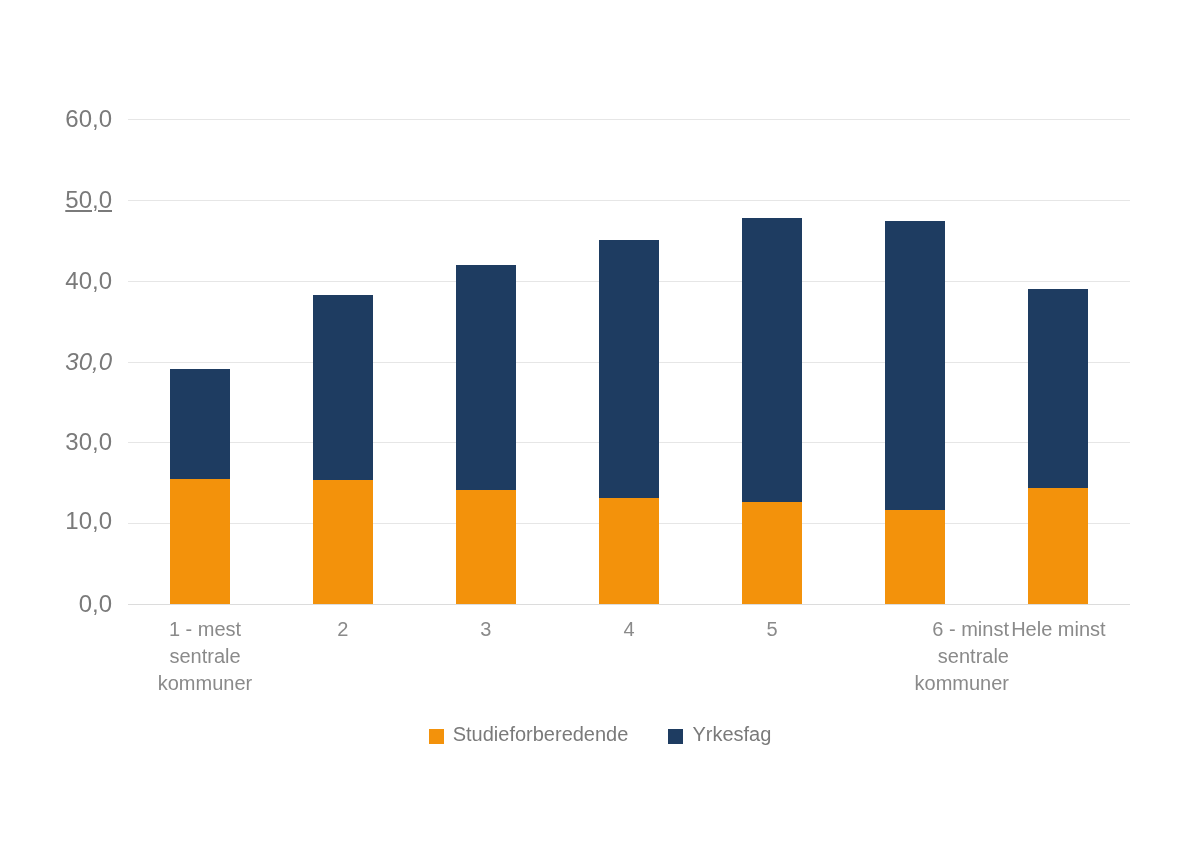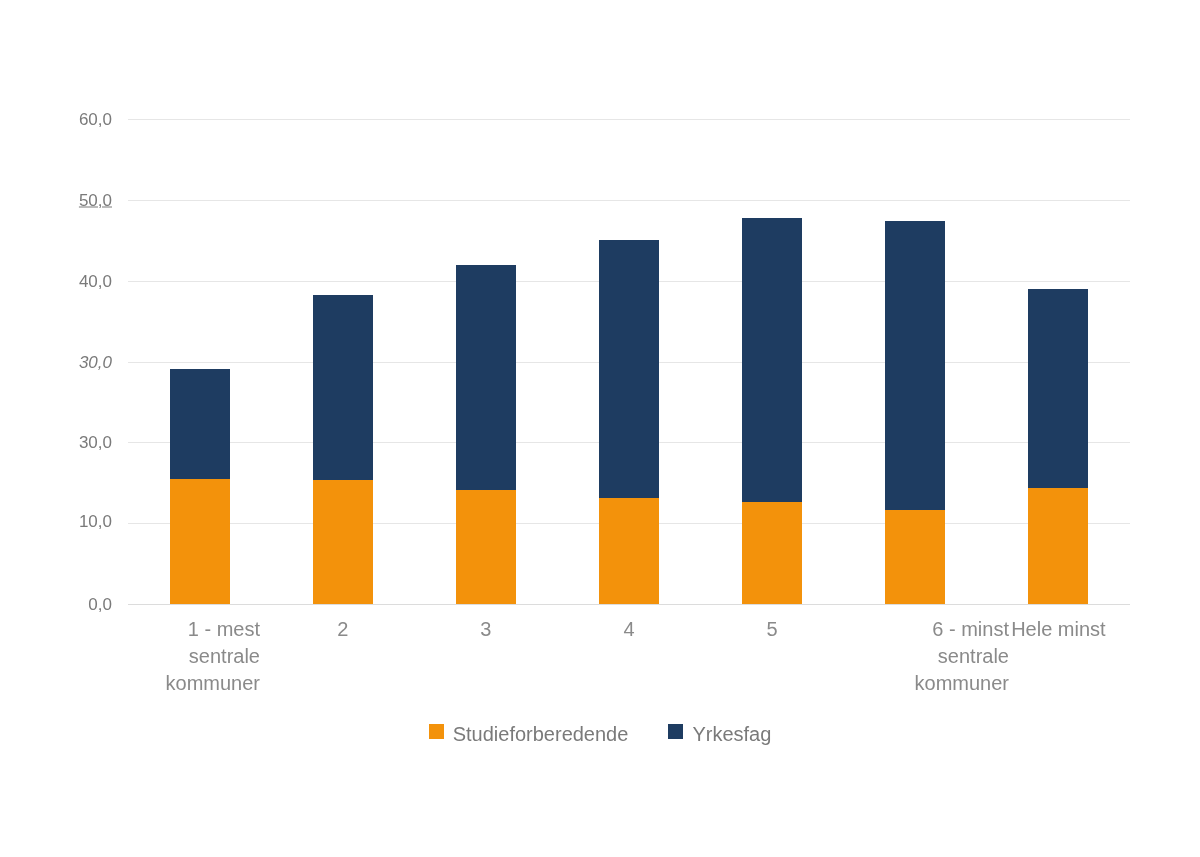--- a/index.html
+++ b/index.html
@@ -41,21 +41,21 @@
   .gridline.baseline {
     background: #dcdcdc;
   }
 
   
   .y-tick-label {
     position: absolute;
     right: 1088px;           
     text-align: right;
     width: 110px;
-    font-size: 17px;
+    font-size: 24px;
     color: #7a7a7a;
     line-height: 1;
     transform: translateY(-50%);
     white-space: nowrap;
   }
 
   
   .bar-group {
     position: absolute;
     bottom: 0;
@@ -85,21 +85,21 @@
     left: 0;
     top: 724px;
     width: 1200px;
     display: flex;
     justify-content: center;
     align-items: center;
     gap: 40px;
   }
   .legend-item {
     display: flex;
-    align-items: flex-start;
+    align-items: flex-end;
     gap: 9px;
   }
   .legend-swatch {
     width: 15px;
     height: 15px;
     display: inline-block;
     flex: 0 0 auto;
   }
   .legend-text {
     font-size: 20px;
@@ -158,21 +158,21 @@
         <div class="seg" title="Studieforberedende: 11.6" style="background: rgb(243, 146, 11); bottom: 0px; height: 93.7667px;"></div>
         <div class="seg" title="Yrkesfag: 35.8" style="background: rgb(30, 60, 97); bottom: 93.7667px; height: 289.383px;"></div>
       </div>
       <div class="bar-group" style="position: absolute; left: 1028.43px; top: 119px; height: 485px; width: 60px;">
         <div class="seg" title="Studieforberedende: 14.4" style="background: rgb(243, 146, 11); bottom: 0px; height: 116.4px;"></div>
         <div class="seg" title="Yrkesfag: 24.6" style="background: rgb(30, 60, 97); bottom: 116.4px; height: 198.85px;"></div>
       </div>
     </div>
 
   <div id="x-axis">
-      <div class="x-label" style="left: 110px; text-align: right;">1 - mest
+      <div class="x-label" style="left: 130px;">1 - mest
 sentrale
 kommuner</div>
       <div class="x-label" style="left: 267.714px;">2</div>
       <div class="x-label" style="left: 410.857px;">3</div>
       <div class="x-label" style="left: 554px;">4</div>
       <div class="x-label" style="left: 697.143px;">5</div>
       <div class="x-label" style="left: 859px; text-align: right;">6 - minst
 sentrale
 kommuner</div>
       <div class="x-label" style="left: 983.429px;">Hele minst</div>

